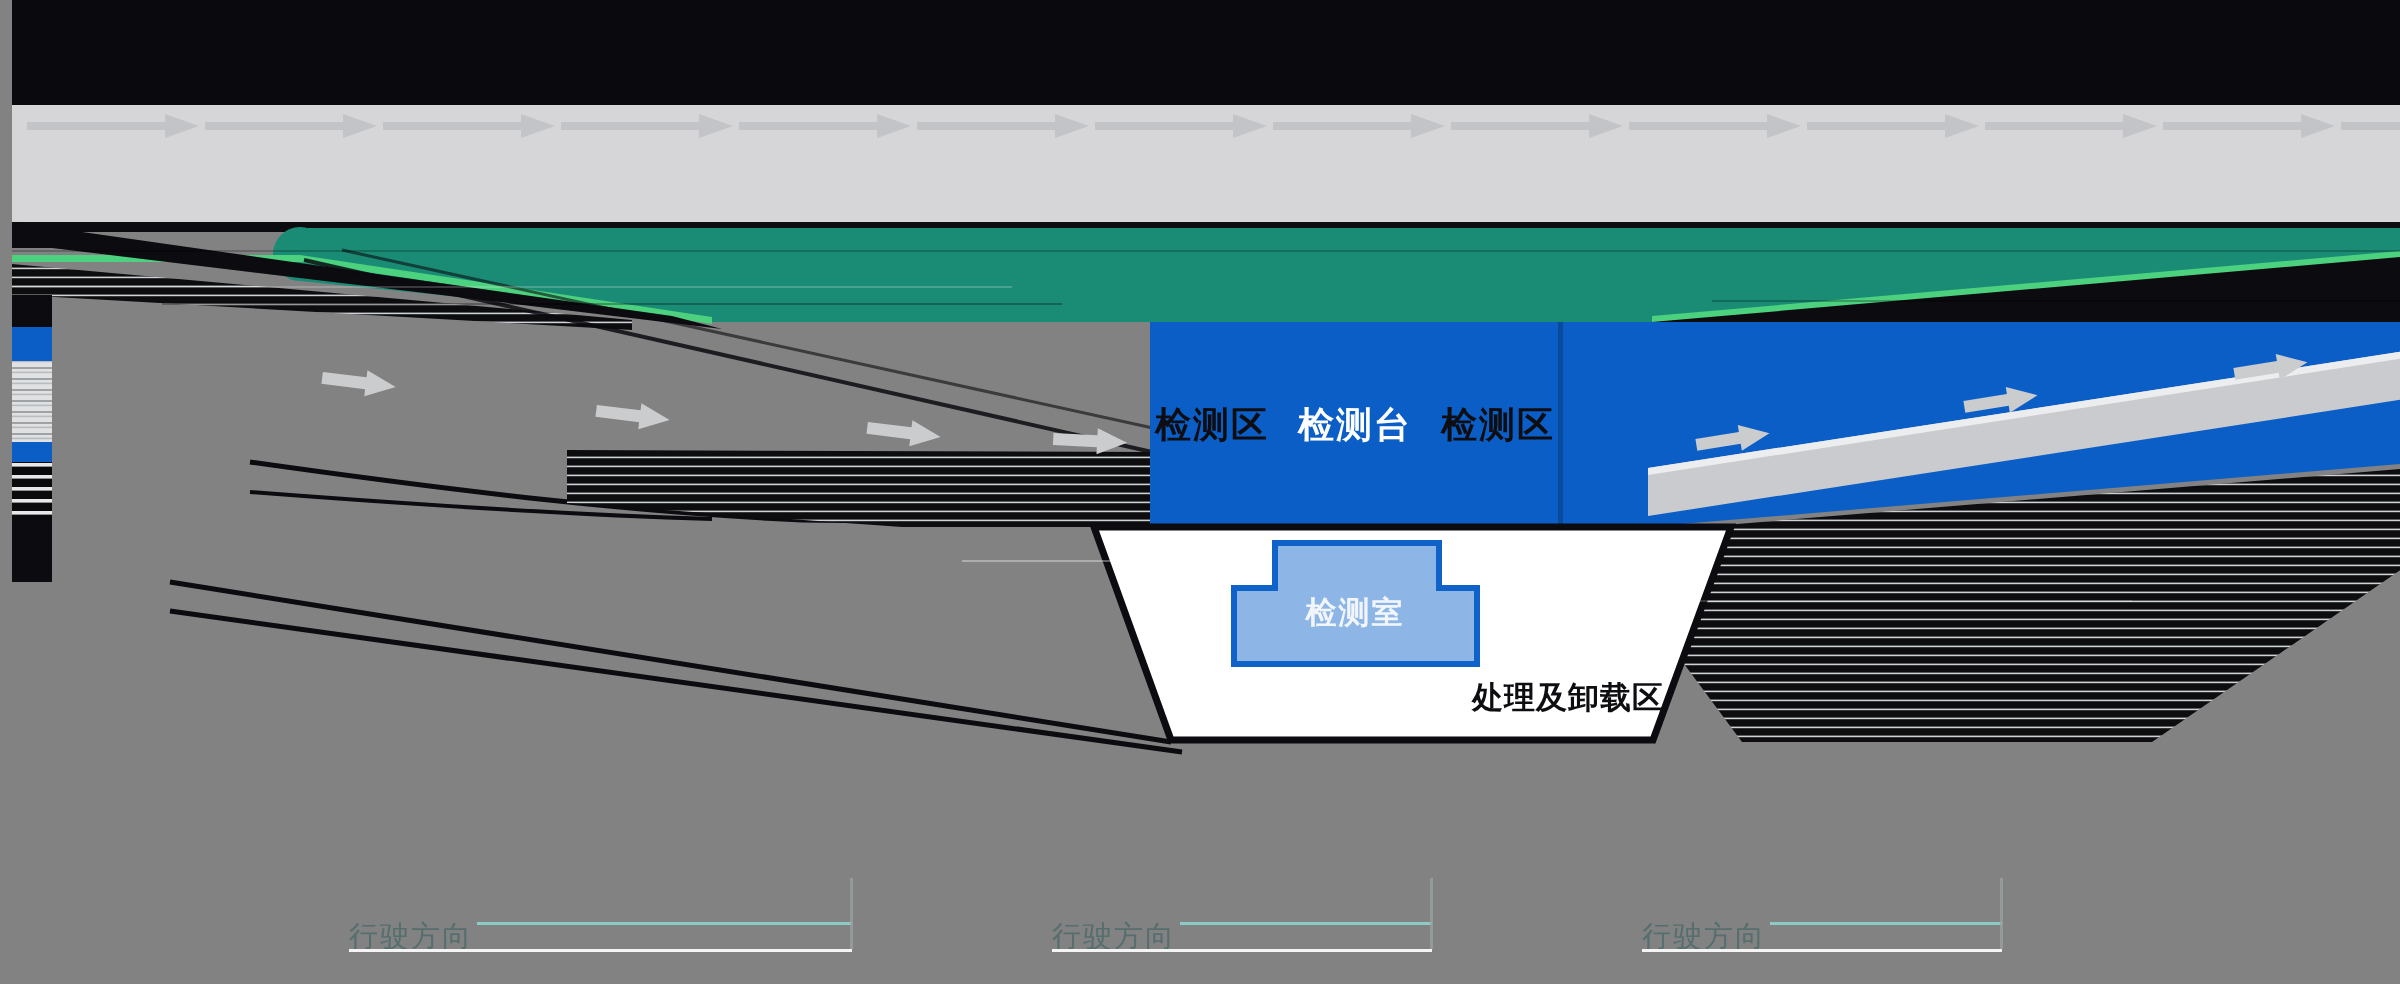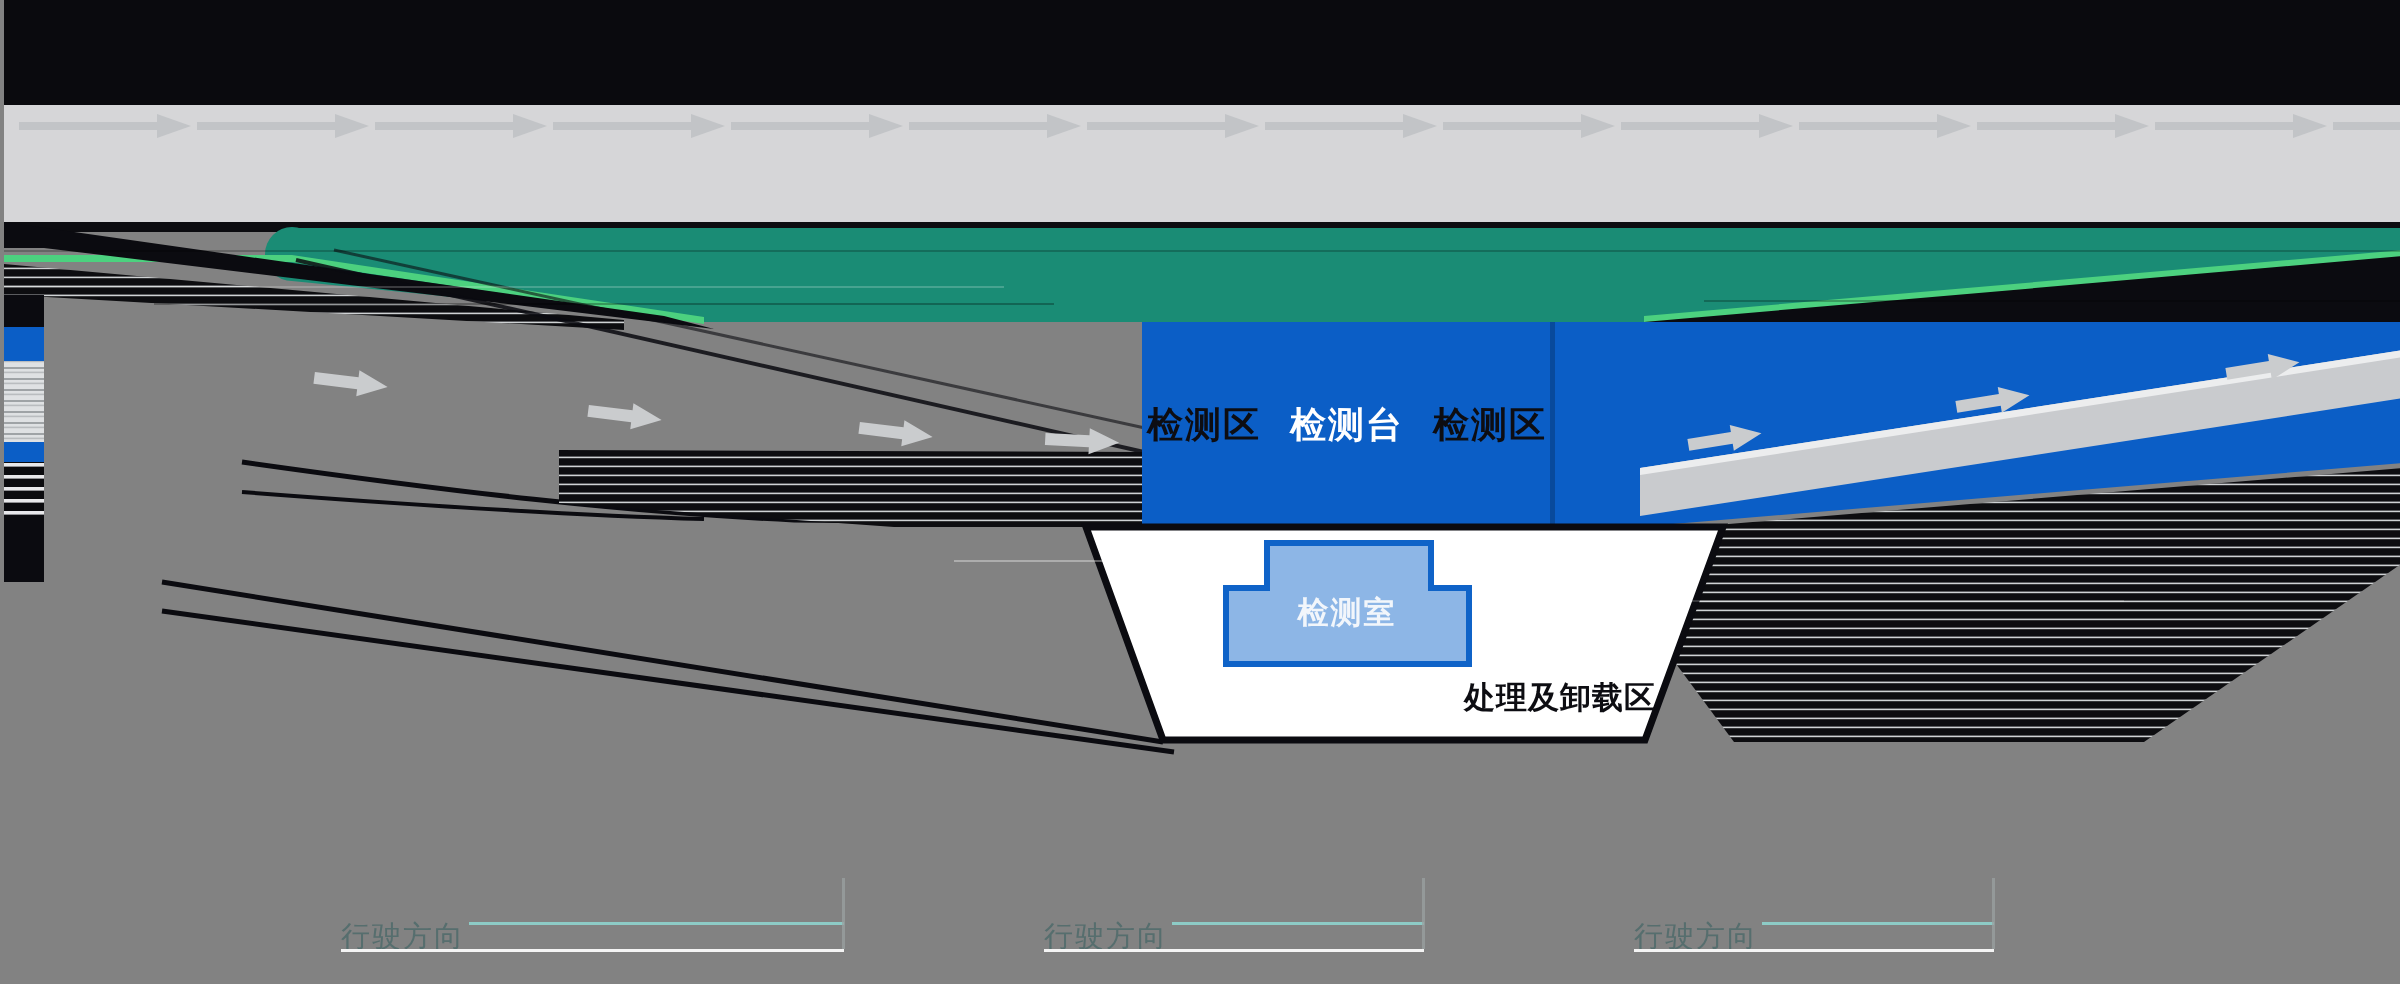--- a/index.html
+++ b/index.html
@@ -1,18 +1,18 @@
 <!DOCTYPE html>
 <html><head>
 <meta charset="utf-8">
 <style>
   html,body{margin:0;padding:0;background:#828282;}
   body{width:2400px;height:984px;overflow:hidden;position:relative;
        font-family:"Liberation Sans", sans-serif;}
-  #stage{position:absolute;left:4px;top:0;width:2388px;height:984px;}
+  #stage{position:absolute;left:12px;top:0;width:2388px;height:984px;}
   svg{display:block;}
   text{font-family:"Liberation Sans", sans-serif;}
   .zone-label{font-size:36px;font-weight:bold;letter-spacing:2px;}
   .room-label{font-size:31px;font-weight:bold;letter-spacing:2px;}
   .pit-label{font-size:31px;font-weight:bold;letter-spacing:1px;}
   .flow-label{font-size:29px;letter-spacing:2px;}
 </style>
 </head>
 <body>
 

